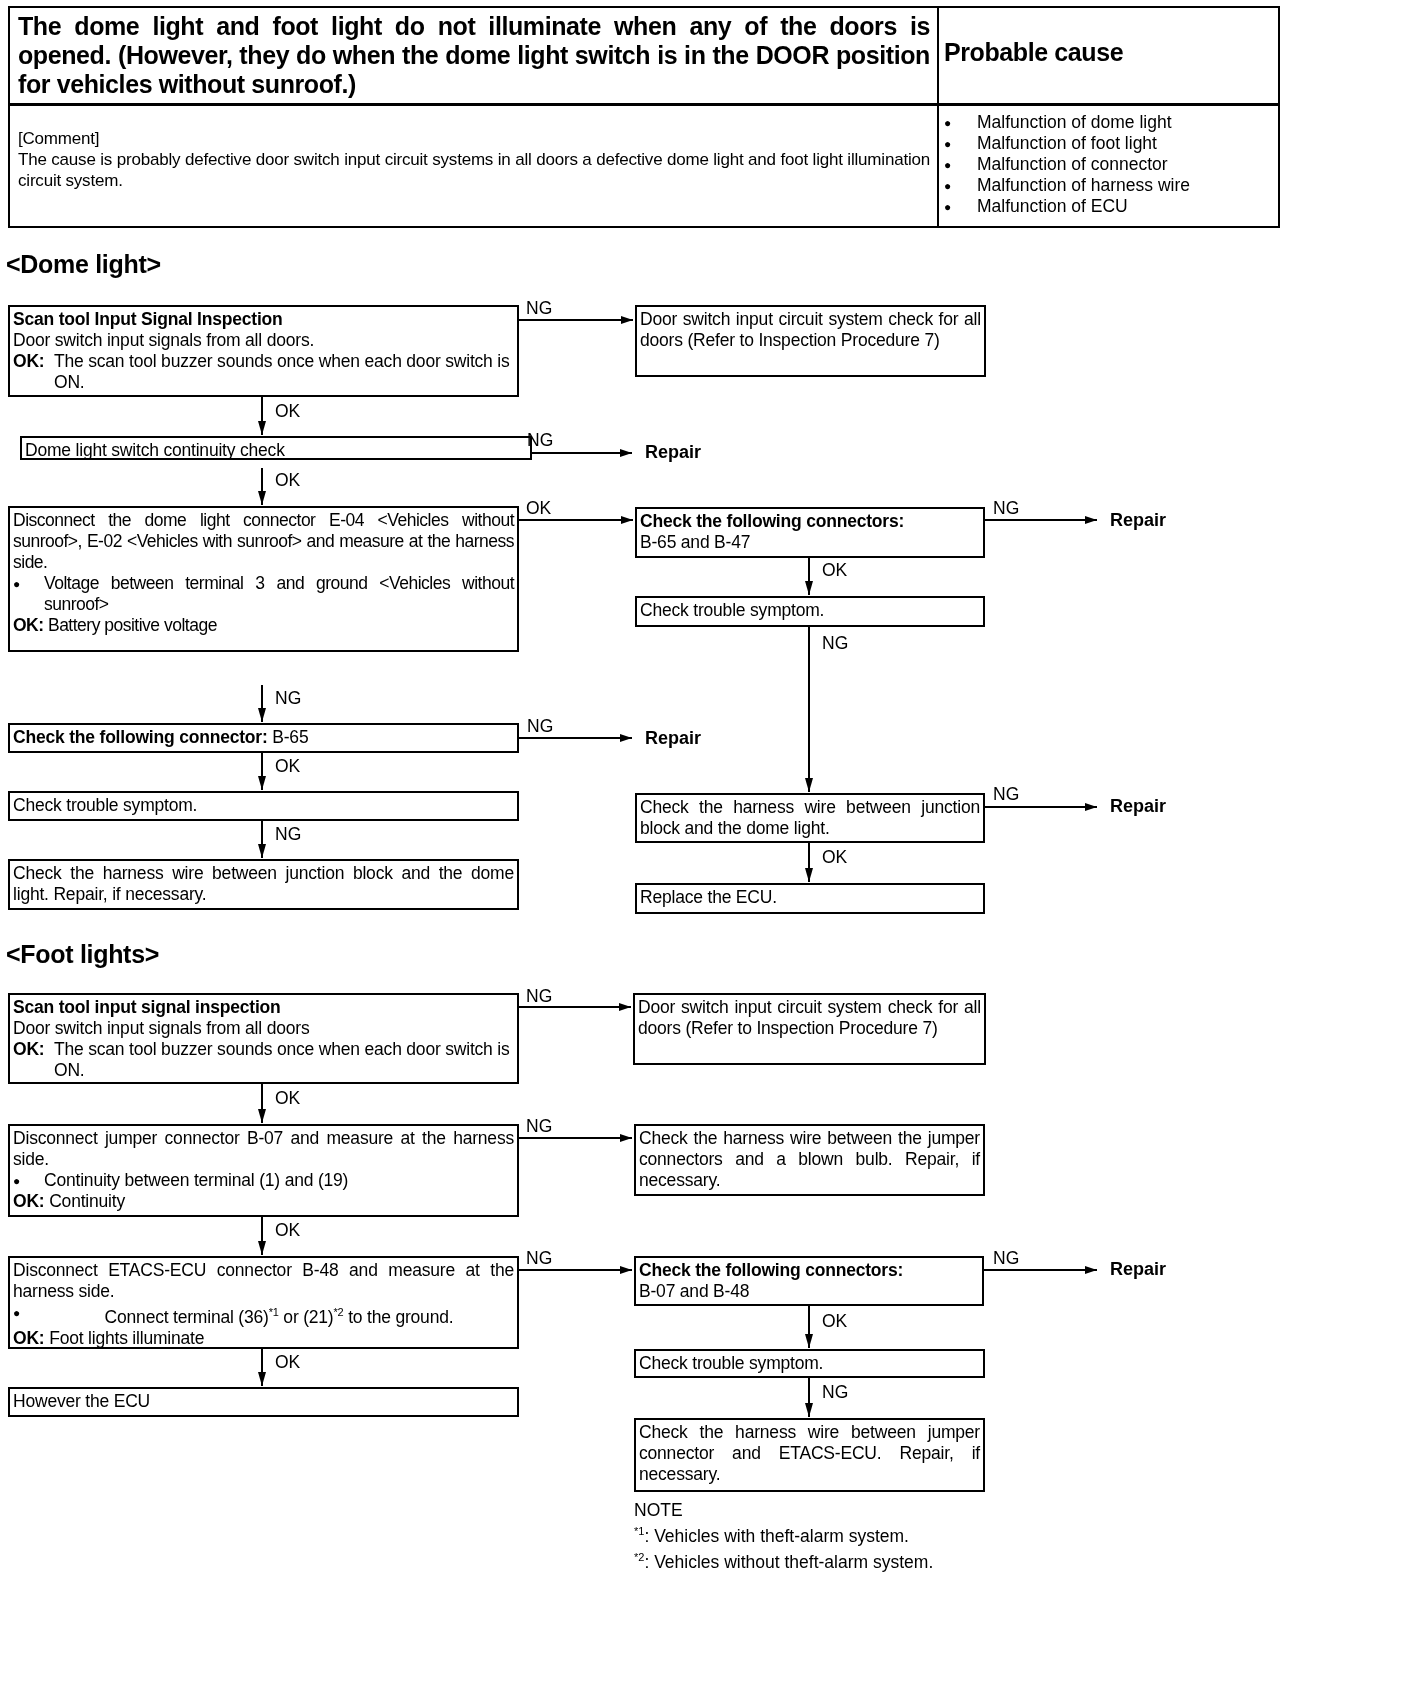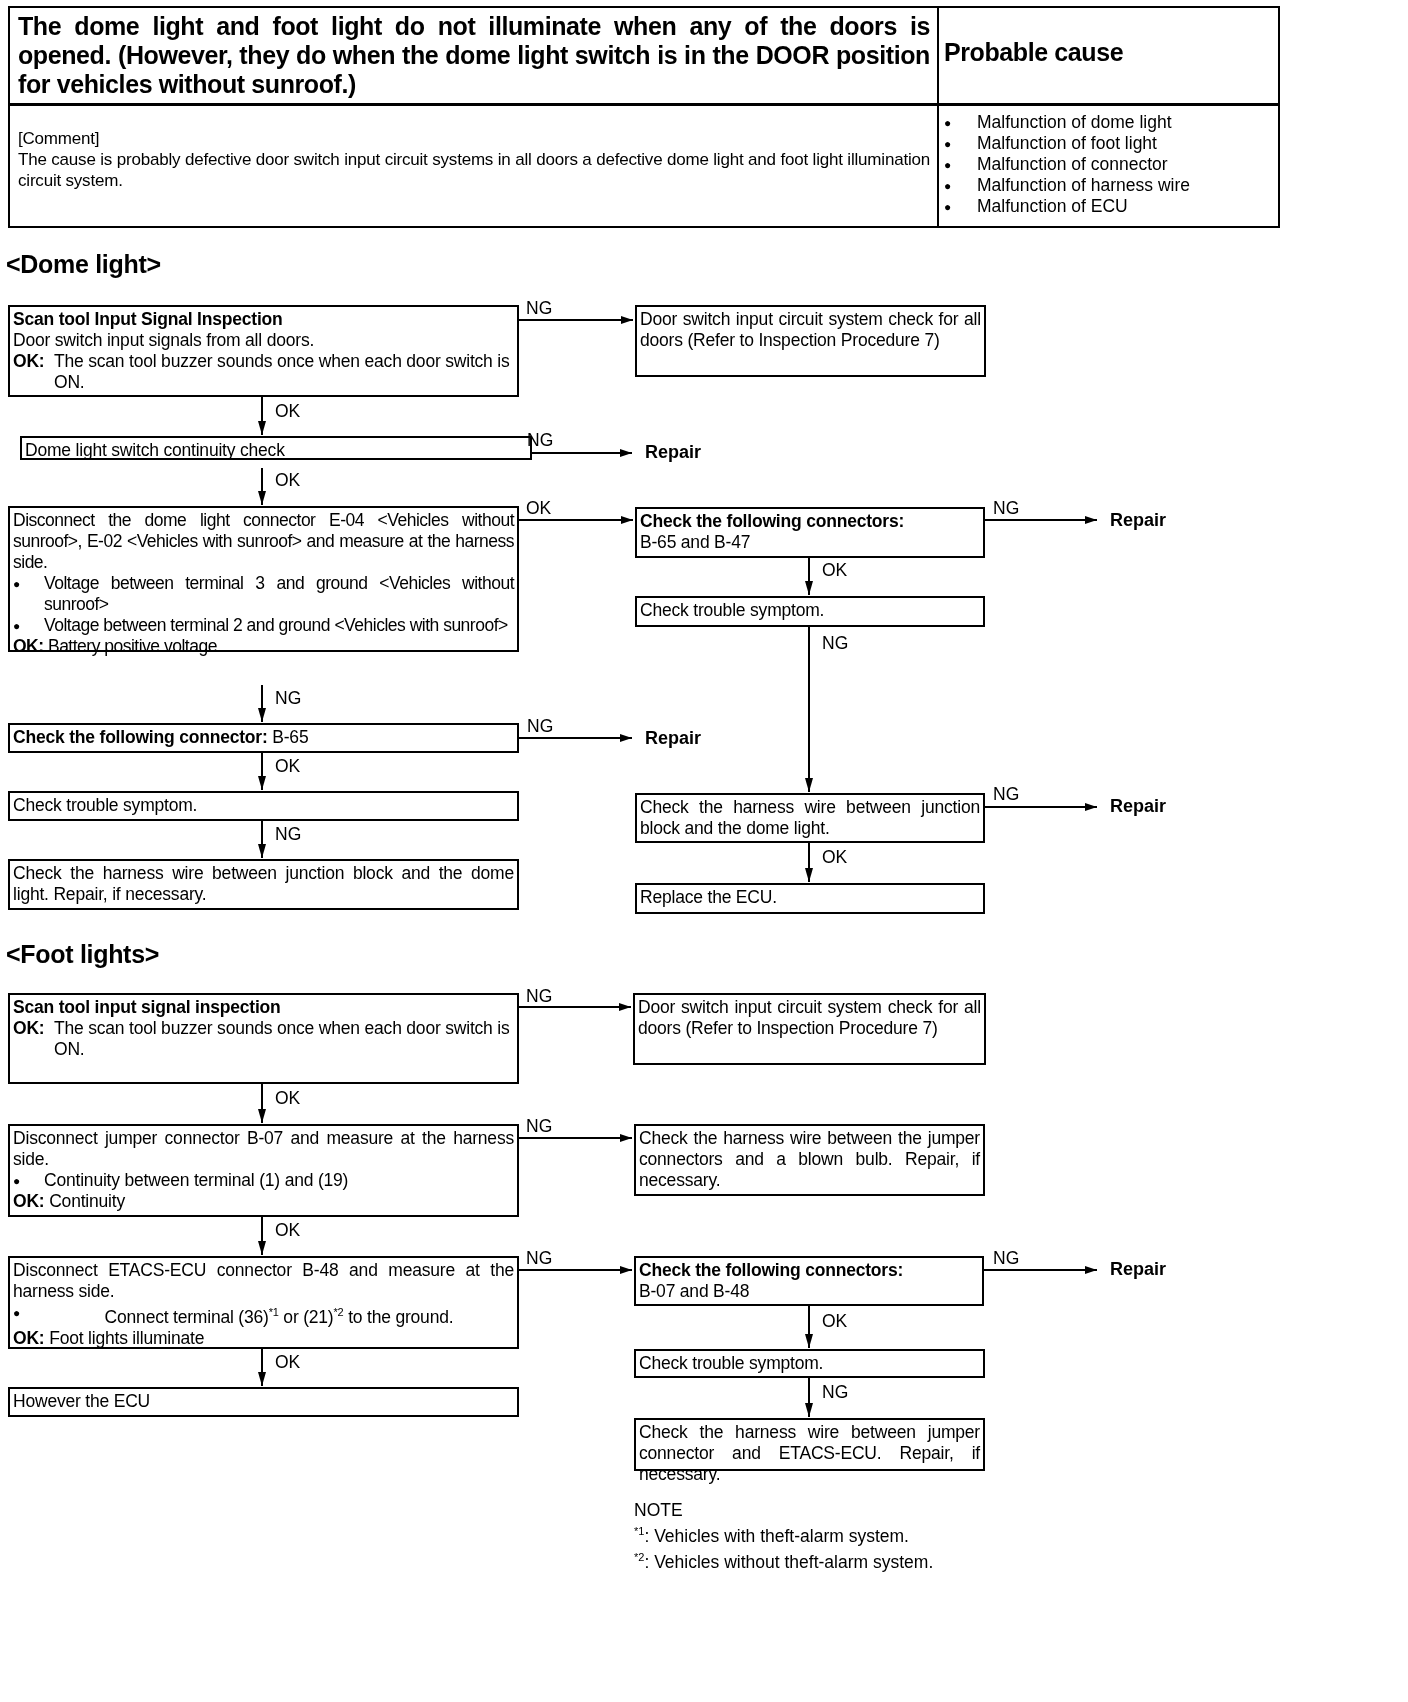--- a/index.html
+++ b/index.html
@@ -106,21 +106,20 @@
   <span class="okrow"><b>OK:</b><span>The scan tool buzzer sounds once when each door switch is ON.</span></span>
 </div>
 
 <div class="box" style="left:20px;top:436px;width:512px;height:24px">
   <span>Dome light switch continuity check</span>
 </div>
 
 <div class="box just" style="left:8px;top:506px;width:511px;height:146px;letter-spacing:-0.5px">
   <span style="display:block">Disconnect the dome light connector E-04 &lt;Vehicles without sunroof&gt;, E-02 &lt;Vehicles with sunroof&gt; and measure at the harness side.</span>
   <span class="bul">Voltage between terminal 3 and ground &lt;Vehicles without sunroof&gt;</span>
-  <span class="bul">Voltage between terminal 2 and ground &lt;Vehicles with sunroof&gt;</span>
   <span style="display:block"><b>OK:</b> <span>Battery positive voltage</span></span>
 </div>
 
 <div class="box" style="left:8px;top:723px;width:511px;height:30px">
   <span class="bold">Check the following connector:</span>
   <span>B-65</span>
 </div>
 
 <div class="box" style="left:8px;top:791px;width:511px;height:30px">
   <span>Check trouble symptom.</span>
@@ -167,20 +166,21 @@
 <span class="lbl" style="left:275px;top:756px">OK</span>
 <span class="lbl" style="left:993px;top:784px">NG</span>
 <span class="repair" style="left:1110px;top:796px">Repair</span>
 <span class="lbl" style="left:275px;top:824px">NG</span>
 <span class="lbl" style="left:822px;top:847px">OK</span>
 
 <div class="sec-h" style="top:940px">&lt;Foot lights&gt;</div>
 
 <div class="box" style="left:8px;top:993px;width:511px;height:91px">
   <span class="t">Scan tool input signal inspection</span>
+  <span style="display:block">Door switch input signals from all doors</span>
   <span class="okrow"><b>OK:</b><span>The scan tool buzzer sounds once when each door switch is ON.</span></span>
 </div>
 
 <div class="box just" style="left:8px;top:1124px;width:511px;height:93px">
   <span style="display:block">Disconnect jumper connector B-07 and measure at the harness side.</span>
   <span class="bul">Continuity between terminal (1) and (19)</span>
   <span style="display:block;text-align:left"><b>OK:</b> <span>Continuity</span></span>
 </div>
 
 <div class="box just" style="left:8px;top:1256px;width:511px;height:93px">
@@ -203,21 +203,21 @@
 
 <div class="box" style="left:634px;top:1256px;width:350px;height:50px">
   <span class="t">Check the following connectors:</span>
   <span>B-07 and B-48</span>
 </div>
 
 <div class="box" style="left:634px;top:1349px;width:351px;height:29px">
   <span>Check trouble symptom.</span>
 </div>
 
-<div class="box just" style="left:634px;top:1418px;width:351px;height:53px">
+<div class="box just" style="left:634px;top:1418px;width:351px;height:74px">
   <span>Check the harness wire between jumper connector and ETACS-ECU. Repair, if necessary.</span>
 </div>
 
 <span class="lbl" style="left:526px;top:986px">NG</span>
 <span class="lbl" style="left:275px;top:1088px">OK</span>
 <span class="lbl" style="left:526px;top:1116px">NG</span>
 <span class="lbl" style="left:275px;top:1220px">OK</span>
 <span class="lbl" style="left:526px;top:1248px">NG</span>
 <span class="lbl" style="left:993px;top:1248px">NG</span>
 <span class="repair" style="left:1110px;top:1259px">Repair</span>

